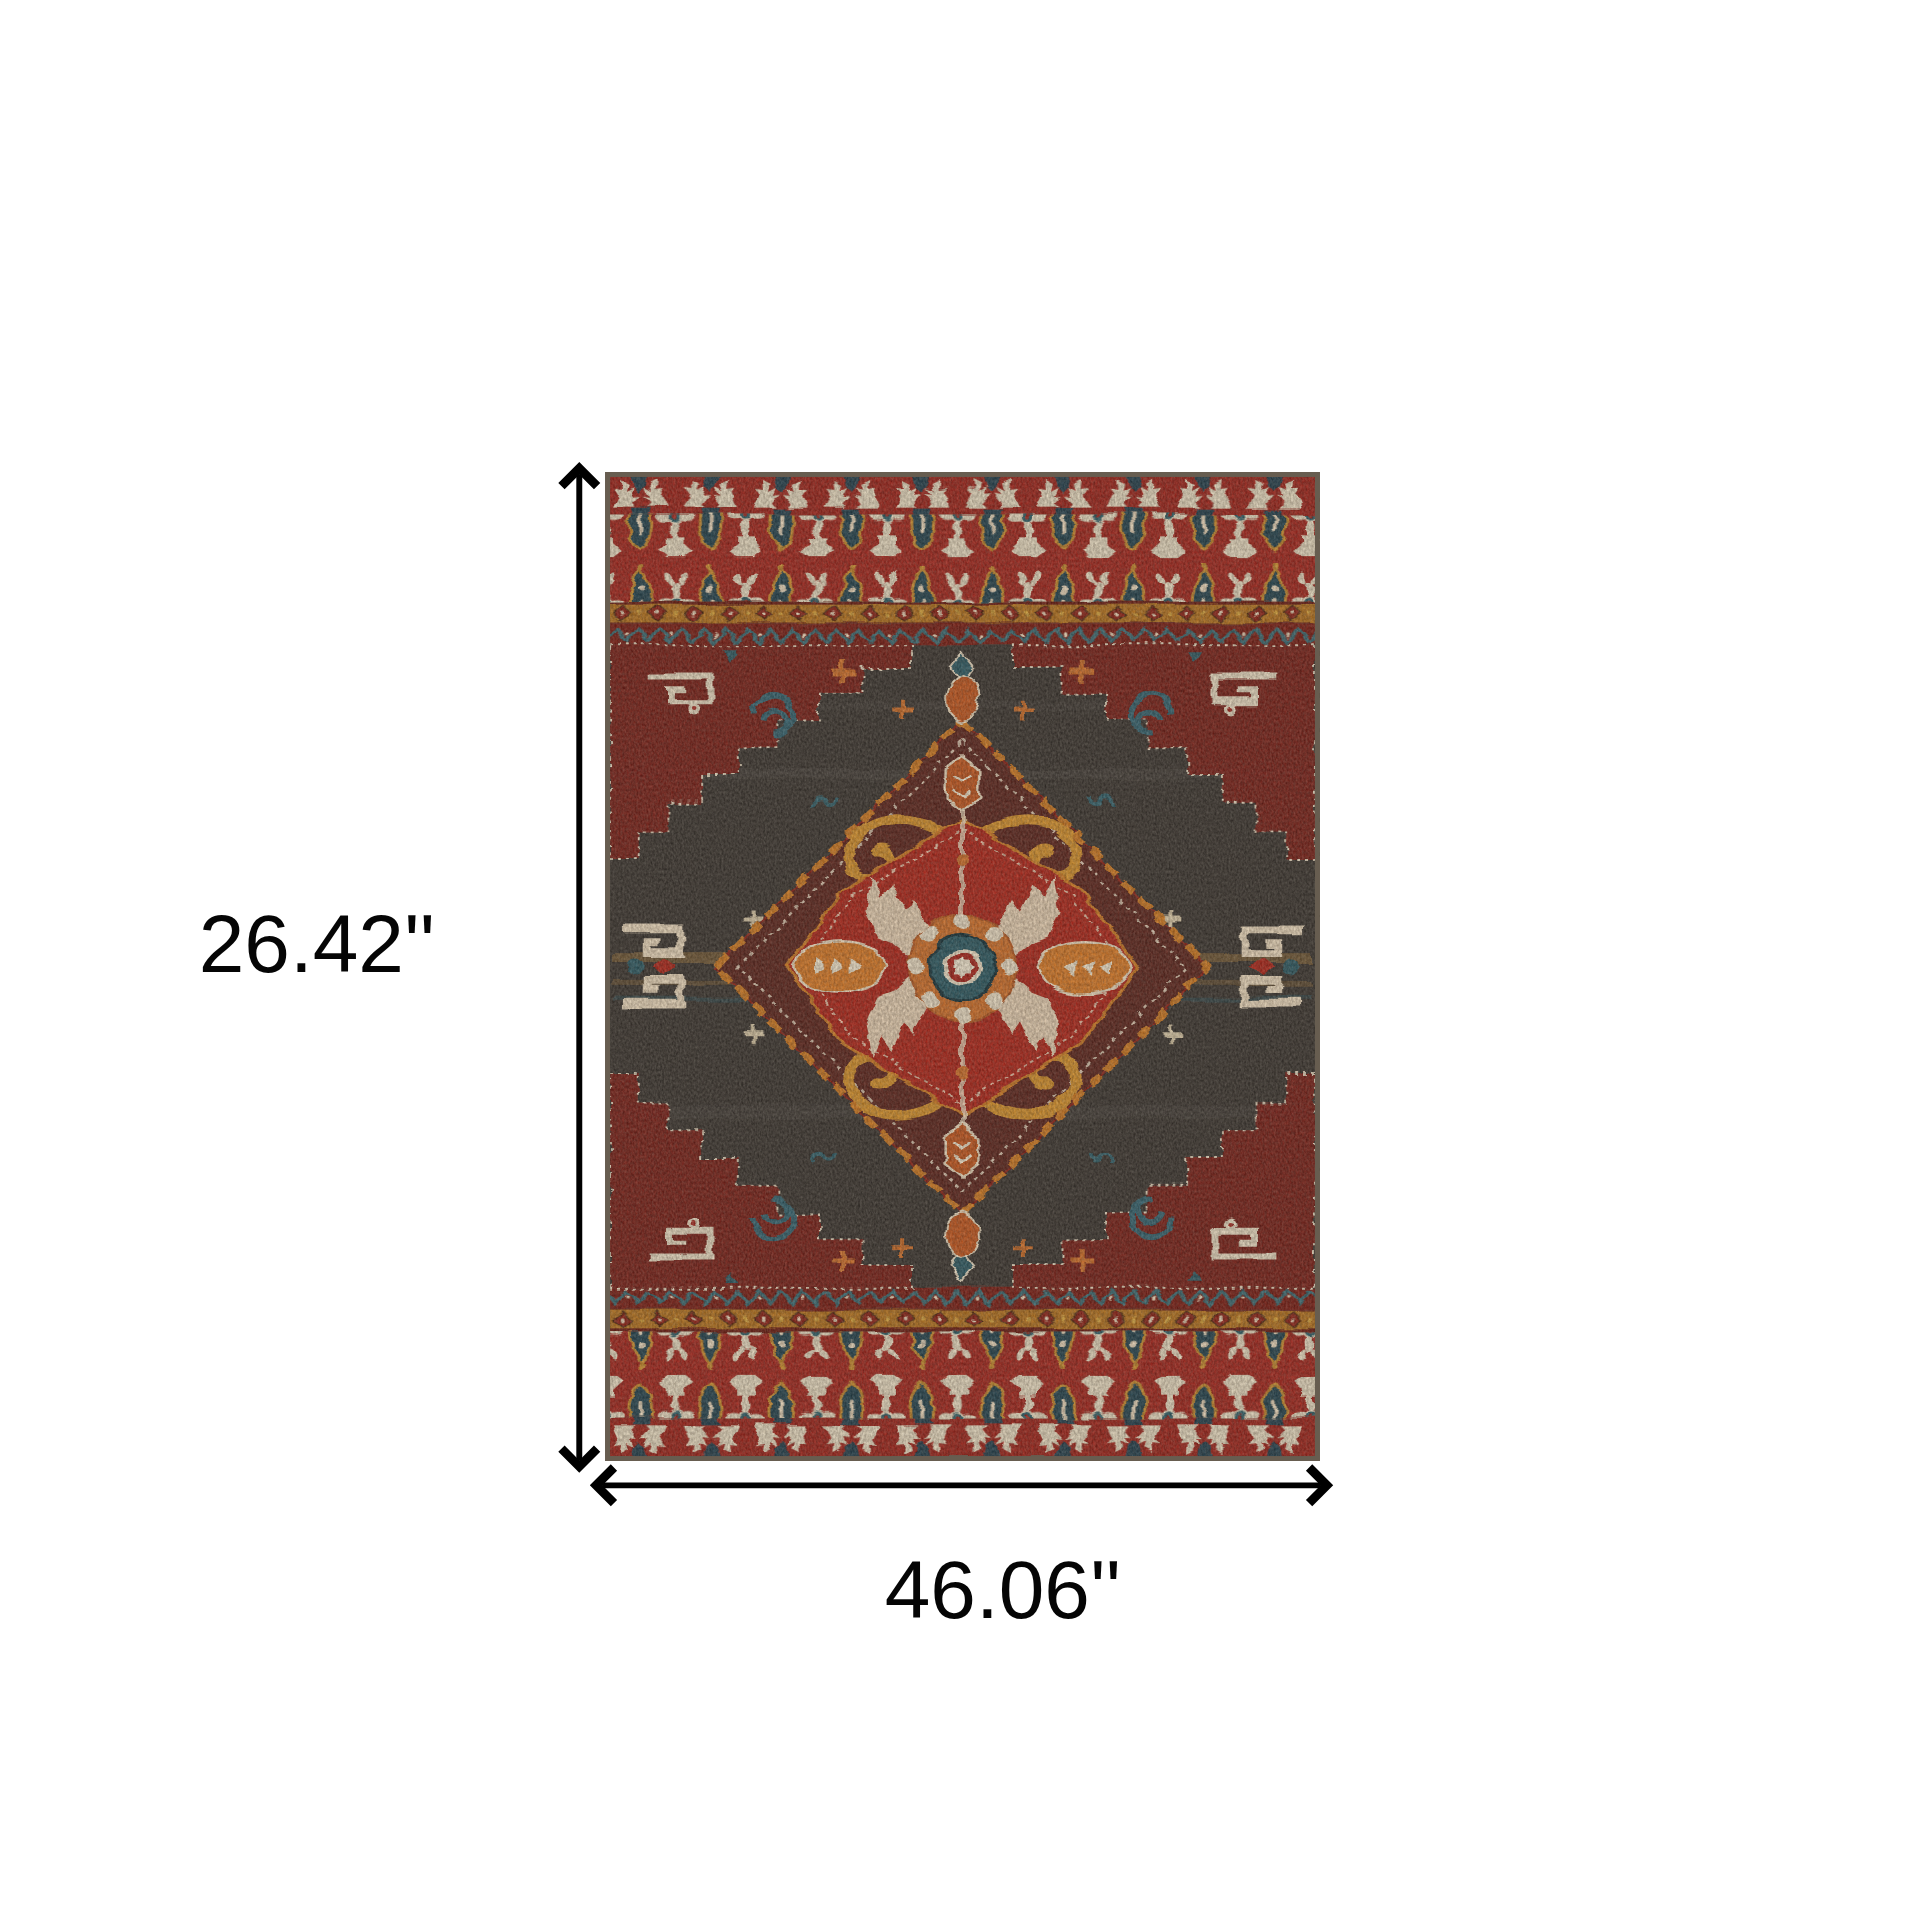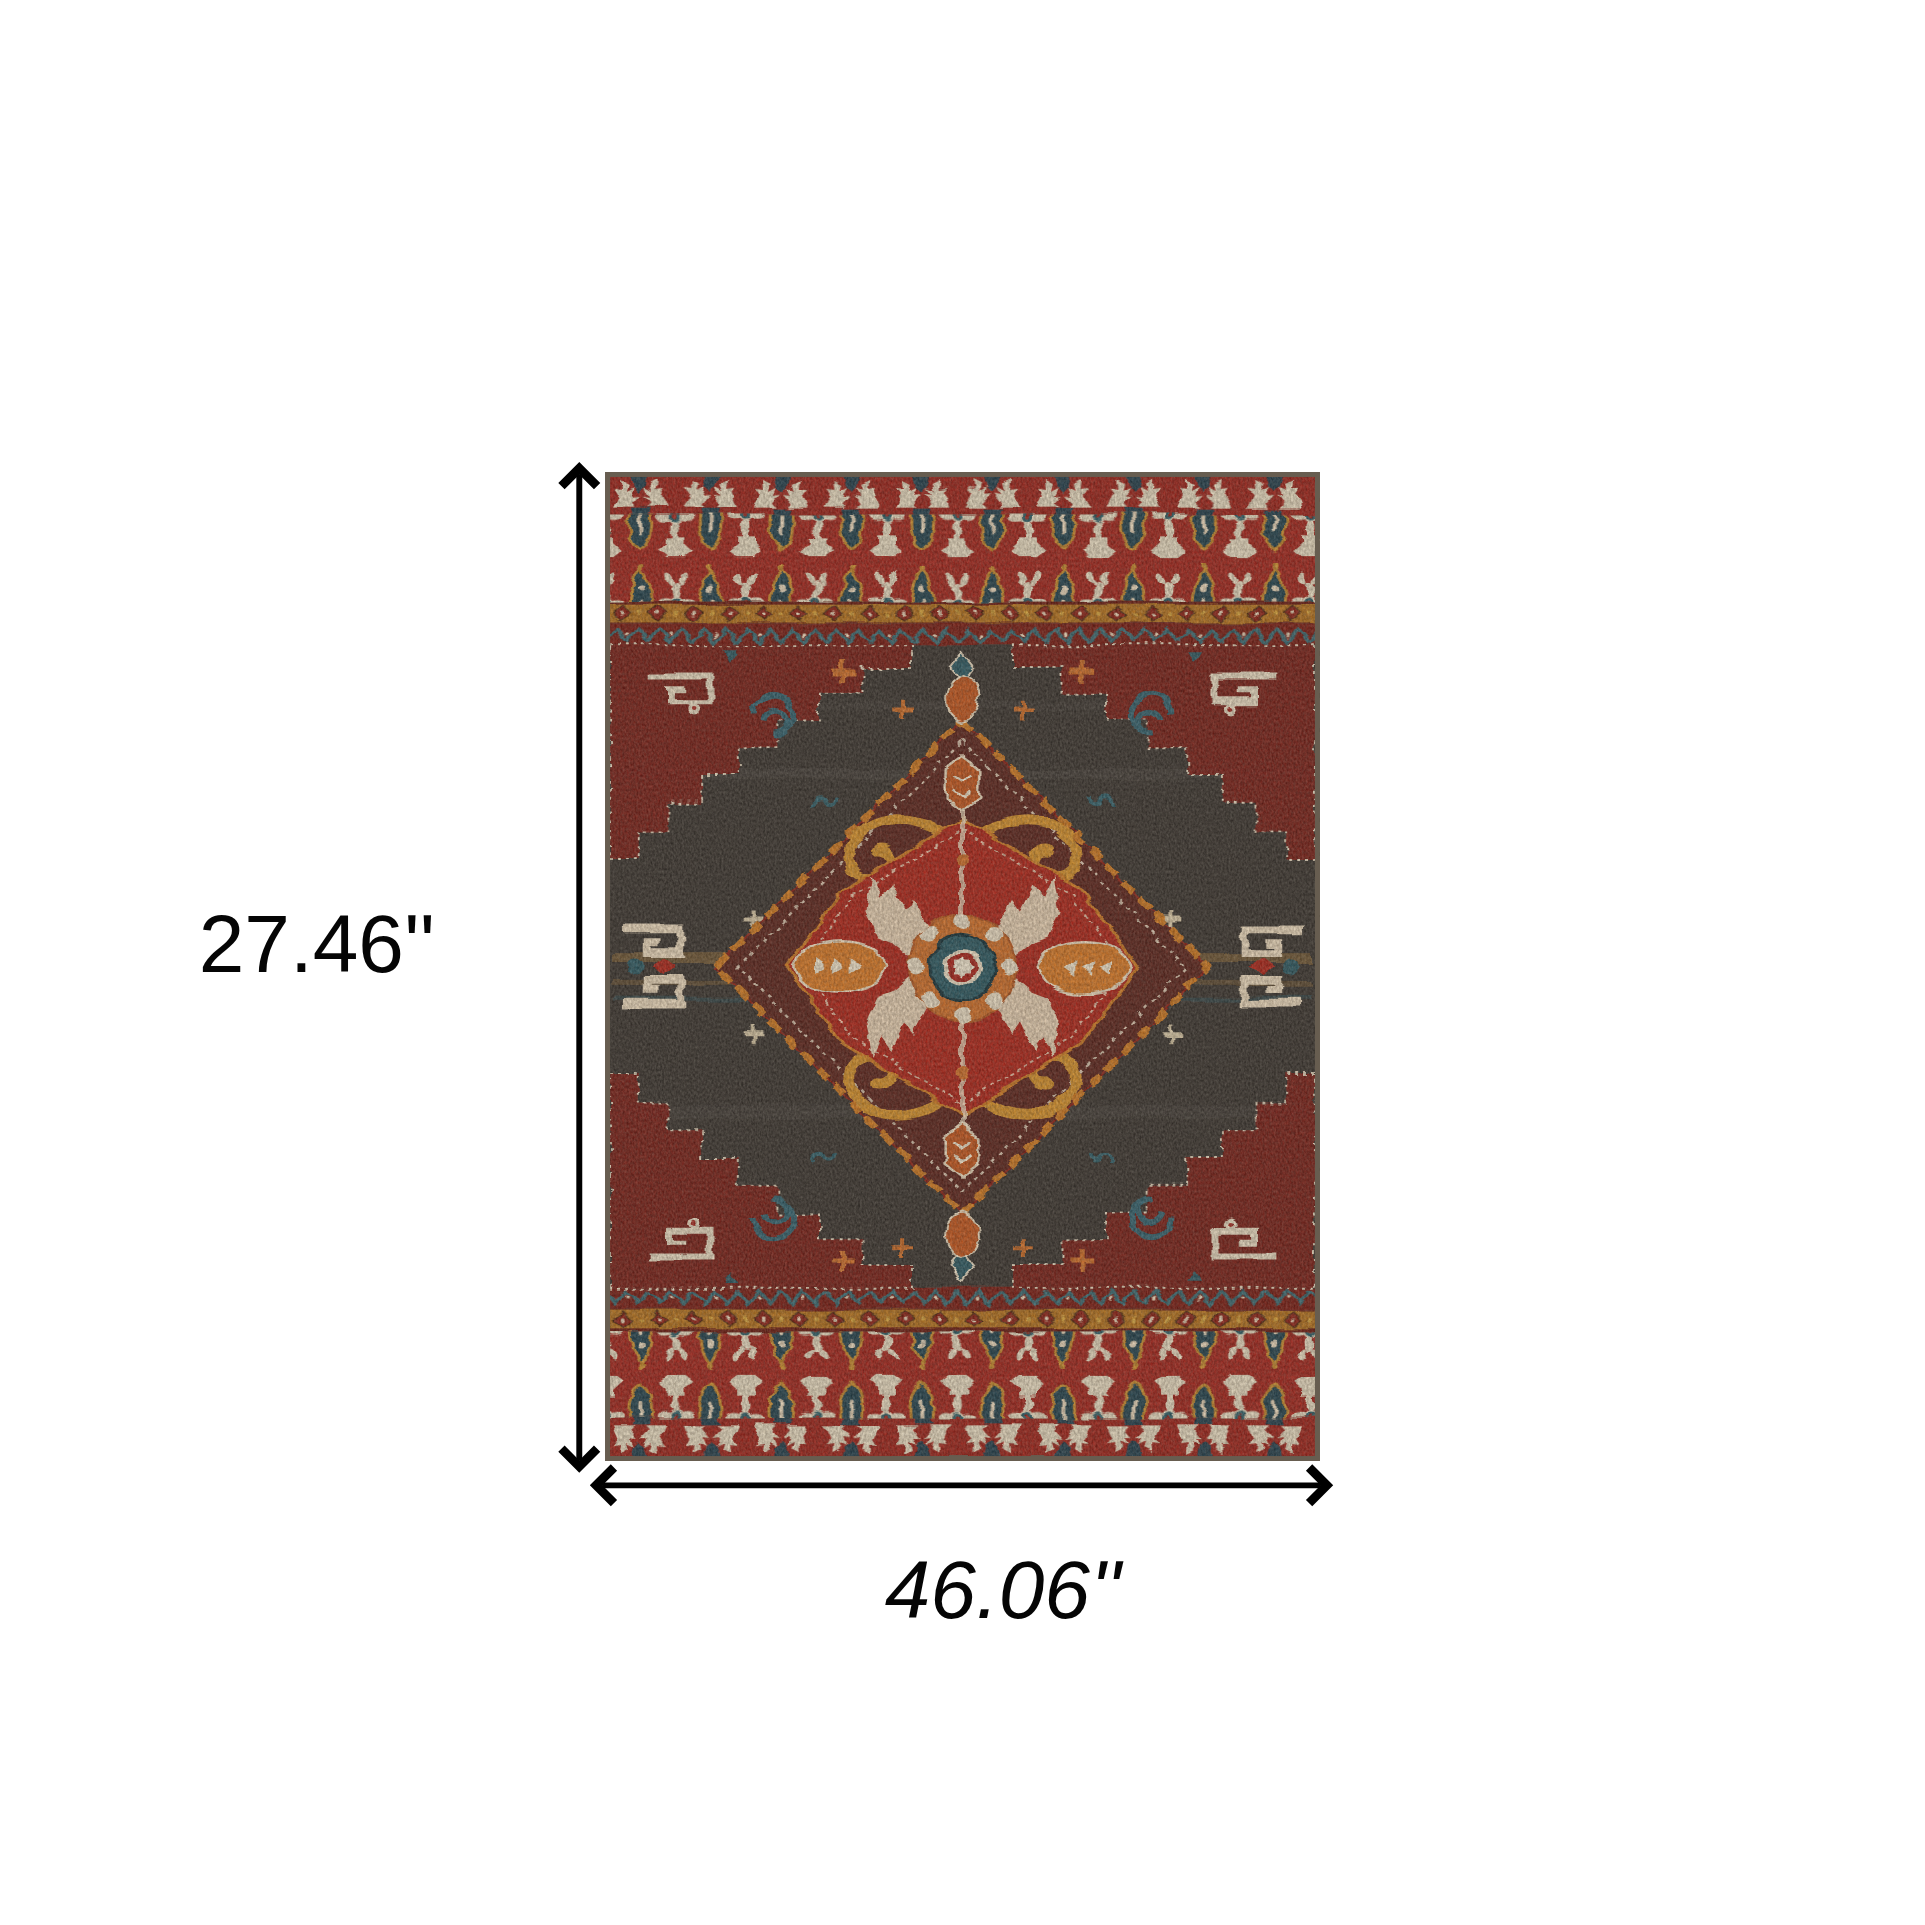--- a/index.html
+++ b/index.html
@@ -1,21 +1,21 @@
 <!DOCTYPE html>
 <html><head>
 <meta charset="utf-8">
 <style>
   html,body{margin:0;padding:0;background:#ffffff;}
   .canvas{position:relative;width:1926px;height:1926px;background:#ffffff;overflow:hidden;
           font-family:"Liberation Sans", sans-serif;}
   .dim-label{position:absolute;font-size:82px;line-height:96px;color:#050505;
              text-align:center;letter-spacing:0px;white-space:nowrap;}
   .dim-label.height{left:129px;top:896px;width:376px;}
-  .dim-label.width{left:815px;top:1542px;width:376px;font-style:italic;}
+  .dim-label.width{left:815px;top:1542px;width:376px;}
   .arrows{position:absolute;left:0;top:0;}
   .rug-svg{position:absolute;left:605px;top:472px;}
 </style>
 </head>
 <body>
 
 <div class="canvas">
 
   <svg class="arrows" width="1926" height="1926" viewBox="0 0 1945 1945">
     <g stroke="#000000" fill="none">
@@ -23,21 +23,21 @@
       <polyline points="567,491 585,473 603,491" stroke-width="9" stroke="#000000"></polyline>
       <polyline points="567,1463 585,1481 603,1463" stroke-width="9" stroke="#000000"></polyline>
     </g>
     <g stroke="#000000" fill="none">
       <line x1="608" y1="1500" x2="1334" y2="1500" stroke-width="6" stroke="#000000"></line>
       <polyline points="620,1482 602,1500 620,1518" stroke-width="9" stroke="#000000"></polyline>
       <polyline points="1322,1482 1340,1500 1322,1518" stroke-width="9" stroke="#000000"></polyline>
     </g>
   </svg>
 
-  <div class="dim-label height">27.46''</div>
+  <div class="dim-label height">26.42''</div>
   <div class="dim-label width">46.06''</div>
 
   <svg class="rug-svg" width="715" height="989" viewBox="0 0 722 999">
     <defs>
       <filter id="tex" x="-2%" y="-2%" width="104%" height="104%" color-interpolation-filters="sRGB">
         <feTurbulence type="fractalNoise" baseFrequency="0.012 0.09" numOctaves="2" seed="11" result="warp"></feTurbulence>
         <feDisplacementMap in="SourceGraphic" in2="warp" scale="9" xChannelSelector="R" yChannelSelector="G" result="disp"></feDisplacementMap>
         <feTurbulence type="fractalNoise" baseFrequency="0.45 0.3" numOctaves="3" seed="5" result="noise"></feTurbulence>
         <feColorMatrix in="noise" type="luminanceToAlpha" result="nA"></feColorMatrix>
         <feComponentTransfer in="nA" result="nA2">

